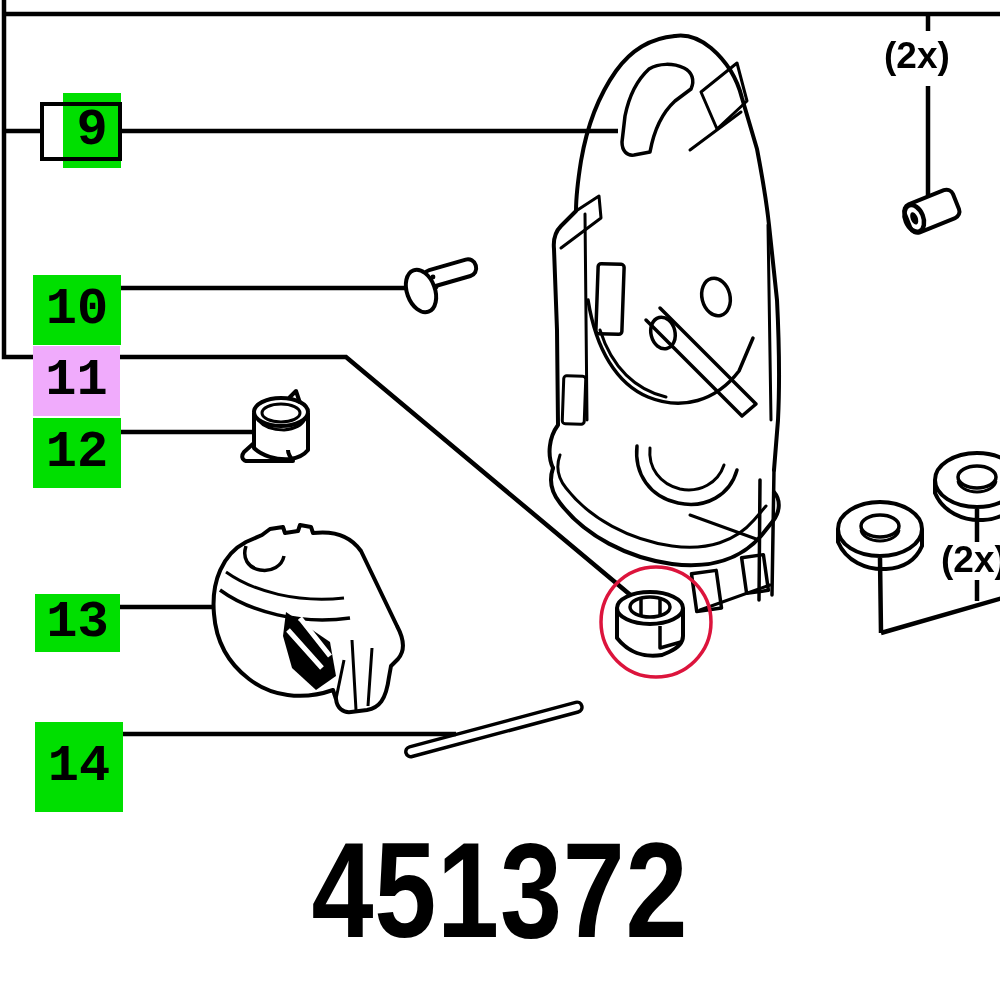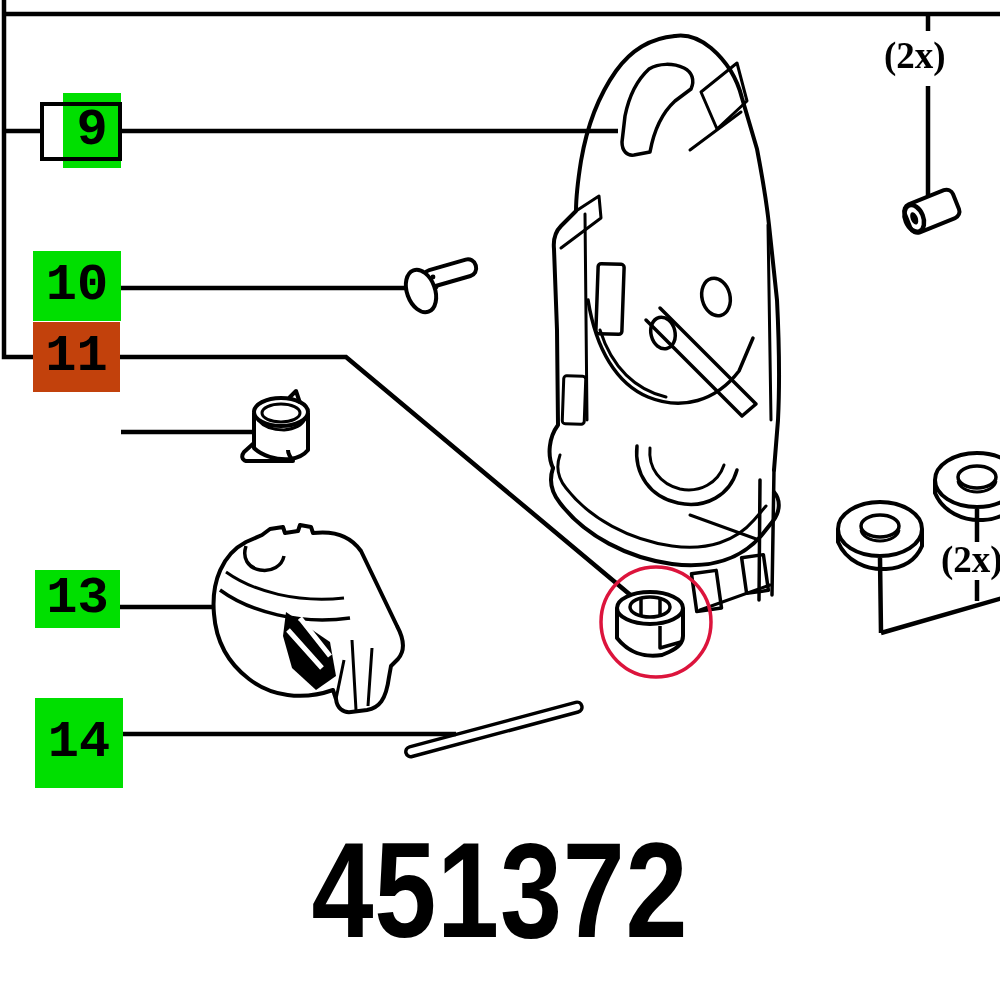--- a/index.html
+++ b/index.html
@@ -2,39 +2,39 @@
 <html><head>
 <meta charset="utf-8">
 <style>
   html,body{margin:0;padding:0;background:#fff;}
   body{width:1000px;height:1000px;overflow:hidden;font-family:"Liberation Sans",sans-serif;}
   .stage{position:relative;width:1000px;height:1000px;background:#fff;overflow:hidden;}
   .stage svg{position:absolute;left:0;top:0;}
 
   
   .plabel{position:absolute;display:flex;align-items:center;justify-content:center;
-          box-sizing:border-box;z-index:4;cursor:pointer;}
+          box-sizing:border-box;z-index:4;cursor:pointer;margin-top:24px;}
   .plabel span{font-family:"Liberation Mono","DejaVu Sans Mono",monospace;
                font-weight:bold;font-size:52px;color:#000;line-height:1;}
   .green{background:#00df00;}
-  .red{background:#c2410c;}
+  .red{background:#f0abfc;}
 
   
   .label9{position:absolute;left:40px;top:93px;width:85px;height:75px;z-index:4;cursor:pointer;}
   .label9 .hl{position:absolute;left:23px;top:0;width:58px;height:75px;background:#00df00;}
   .label9 .box{position:absolute;left:0;top:9px;width:82px;height:59px;
                border:4px solid #000;box-sizing:border-box;background:transparent;}
   .label9 .num{position:absolute;left:23px;top:0;width:58px;height:75px;
                display:flex;align-items:center;justify-content:center;
                font-family:"Liberation Mono","DejaVu Sans Mono",monospace;
                font-weight:bold;font-size:52px;color:#000;}
 
   
   .qty{position:absolute;z-index:3;white-space:nowrap;
-       font-family:Liberation Serif, serif;
+       font-family:Liberation Sans, sans-serif;
        font-weight:bold;font-size:37px;color:#000;line-height:1.1;}
 
   
   .partnum{position:absolute;left:0;top:822px;width:1000px;text-align:center;z-index:3;}
   .partnum span{display:inline-block;font-weight:bold;font-size:136px;line-height:136px;
                 color:#000;transform:scaleX(0.82);transform-origin:center;
                 letter-spacing:1px;font-family:"Liberation Sans",sans-serif;}
 </style>
 </head>
 <body>
@@ -150,20 +150,23 @@
   </div>
 
   <div class="plabel green" style="left:33px;top:251px;width:88px;height:70px">
     <span>10</span>
   </div>
 
   <div class="plabel red" style="left:33px;top:322px;width:87px;height:70px">
     <span>11</span>
   </div>
 
+  <div class="plabel green" style="left:33px;top:394px;width:88px;height:70px">
+    <span>12</span>
+  </div>
 
   <div class="plabel green" style="left:35px;top:570px;width:85px;height:58px">
     <span>13</span>
   </div>
 
   <div class="plabel green" style="left:35px;top:698px;width:88px;height:90px">
     <span>14</span>
   </div>
 
   <div class="qty" style="left:884px;top:36px">(2x)</div>

